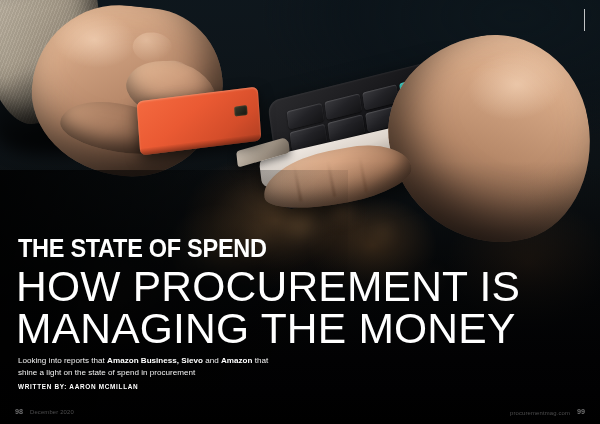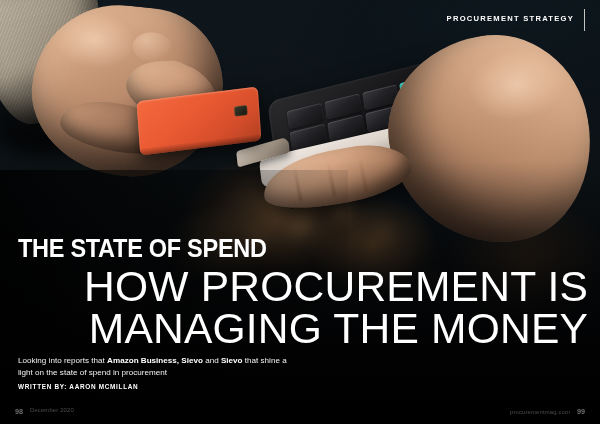--- a/index.html
+++ b/index.html
@@ -271,21 +271,20 @@
   .headline {
     position: absolute;
     left: 16px; top: 266px;
     width: 578px;
     color: #ffffff;
     font-size: 43px;
     font-weight: 200;
     letter-spacing: 0.2px;
     line-height: 0.96;
     white-space: nowrap;
-    text-align: right;
   }
   .headline .hl-line {
     display: block;
     transform: scaleX(0.99);
     transform-origin: left center;
   }
   .headline .hl-line + .hl-line { margin-top: 1px; }
 
   .deck {
     position: absolute;
@@ -305,29 +304,29 @@
     font-size: 6.4px;
     font-weight: bold;
     letter-spacing: 0.7px;
     white-space: nowrap;
   }
 
   .footer-left {
     position: absolute;
     left: 15px; bottom: 8px;
     display: flex;
-    align-items: flex-start;
+    align-items: center;
     gap: 7px;
     white-space: nowrap;
   }
   .footer-right {
     position: absolute;
     right: 15px; bottom: 8px;
     display: flex;
-    align-items: center;
+    align-items: flex-end;
     gap: 7px;
     white-space: nowrap;
   }
   .folio {
     color: #6f6f70;
     font-size: 7.2px;
     font-weight: bold;
   }
   .folio-meta {
     color: #4d4d4e;
@@ -389,32 +388,31 @@
     <div class="fingers-right">
       <div class="finger-sep" style="left:34px; top:8px;"></div>
       <div class="finger-sep" style="left:68px; top:10px;"></div>
       <div class="finger-sep" style="left:100px; top:12px;"></div>
     </div>
 
     <div class="photo-fade"></div>
     <div class="left-fade"></div>
   </div>
 
-  <div class="kicker">PROCUREMENT STRATEGY</div>
   <div class="kicker-rule"></div>
 
   <div class="eyebrow">THE STATE OF SPEND</div>
 
   <div class="headline">
     <span class="hl-line">HOW PROCUREMENT IS</span>
     <span class="hl-line">MANAGING THE MONEY</span>
   </div>
 
   <div class="deck">
-    <span>Looking into reports that </span><b>Amazon Business, Sievo</b><span> and </span><b>Sievo</b><span> that shine a light on the state of spend in procurement</span>
+    <span>Looking into reports that </span><b>Amazon Business, Sievo</b><span> and </span><b>Amazon</b><span> that shine a light on the state of spend in procurement</span>
   </div>
 
   <div class="byline">WRITTEN BY: AARON MCMILLAN</div>
 
   <div class="footer-left">
     <span class="folio">98</span>
     <span class="folio-meta">December 2020</span>
   </div>
 
   <div class="footer-right">

